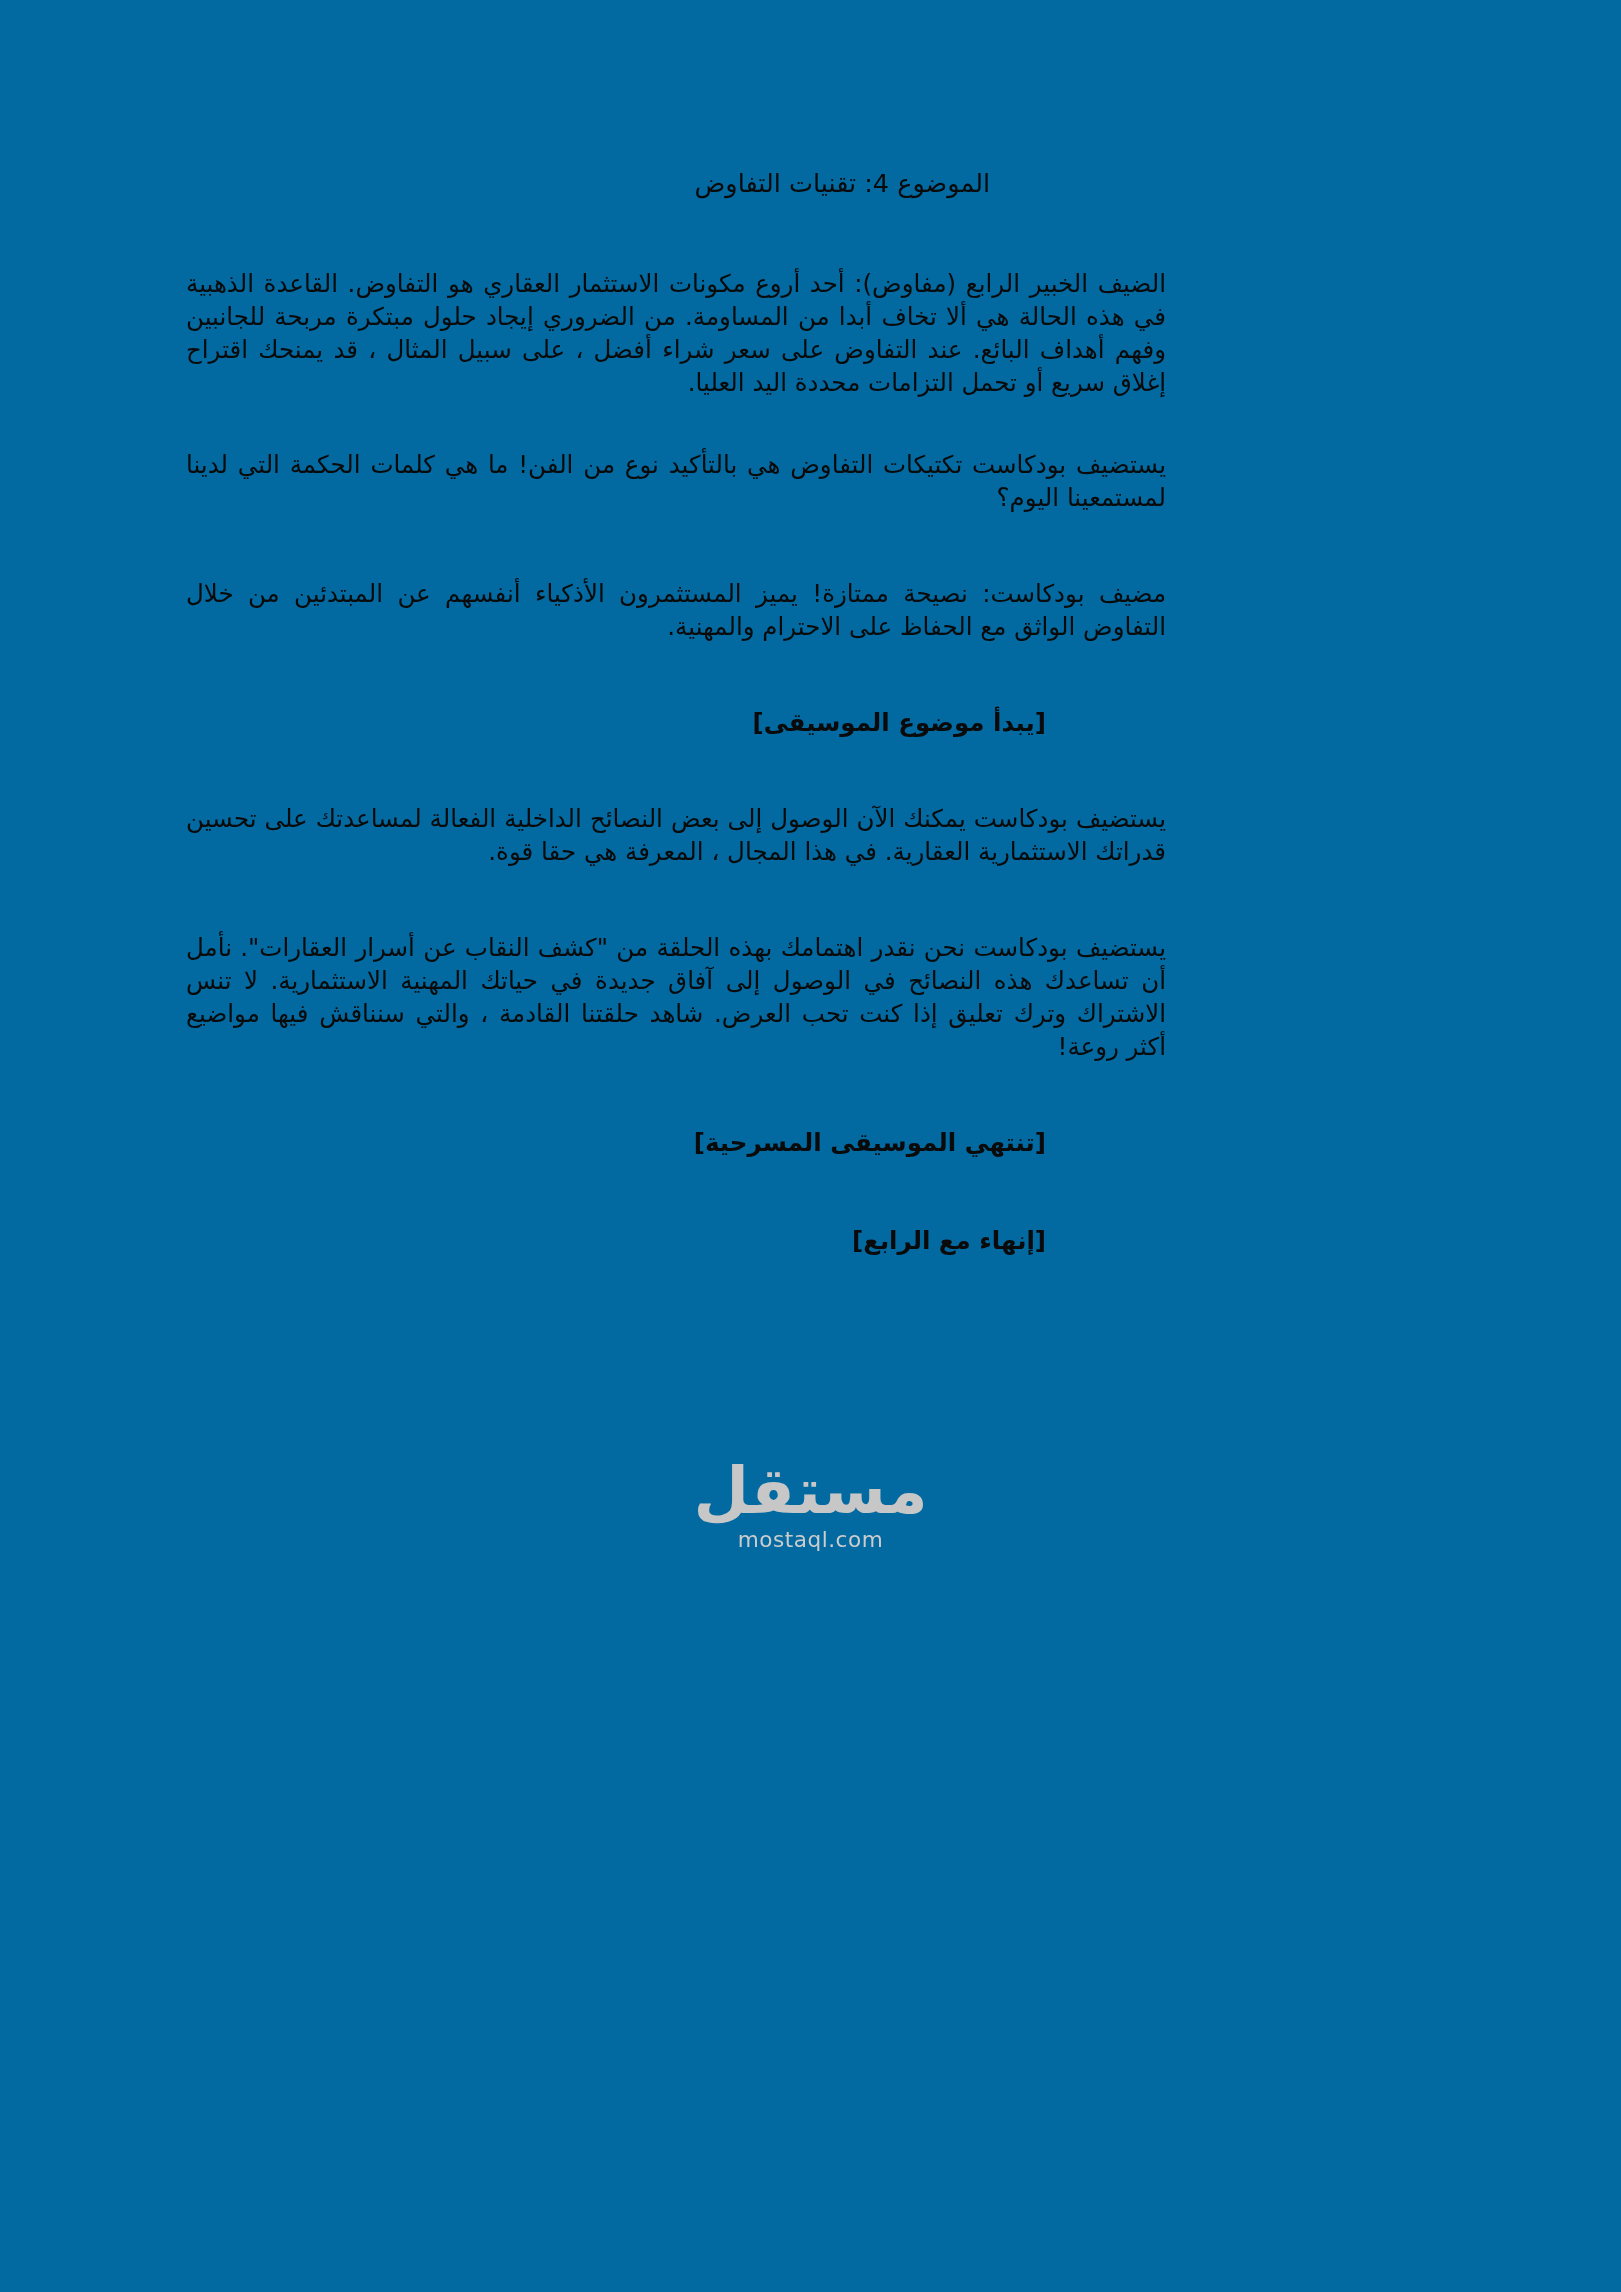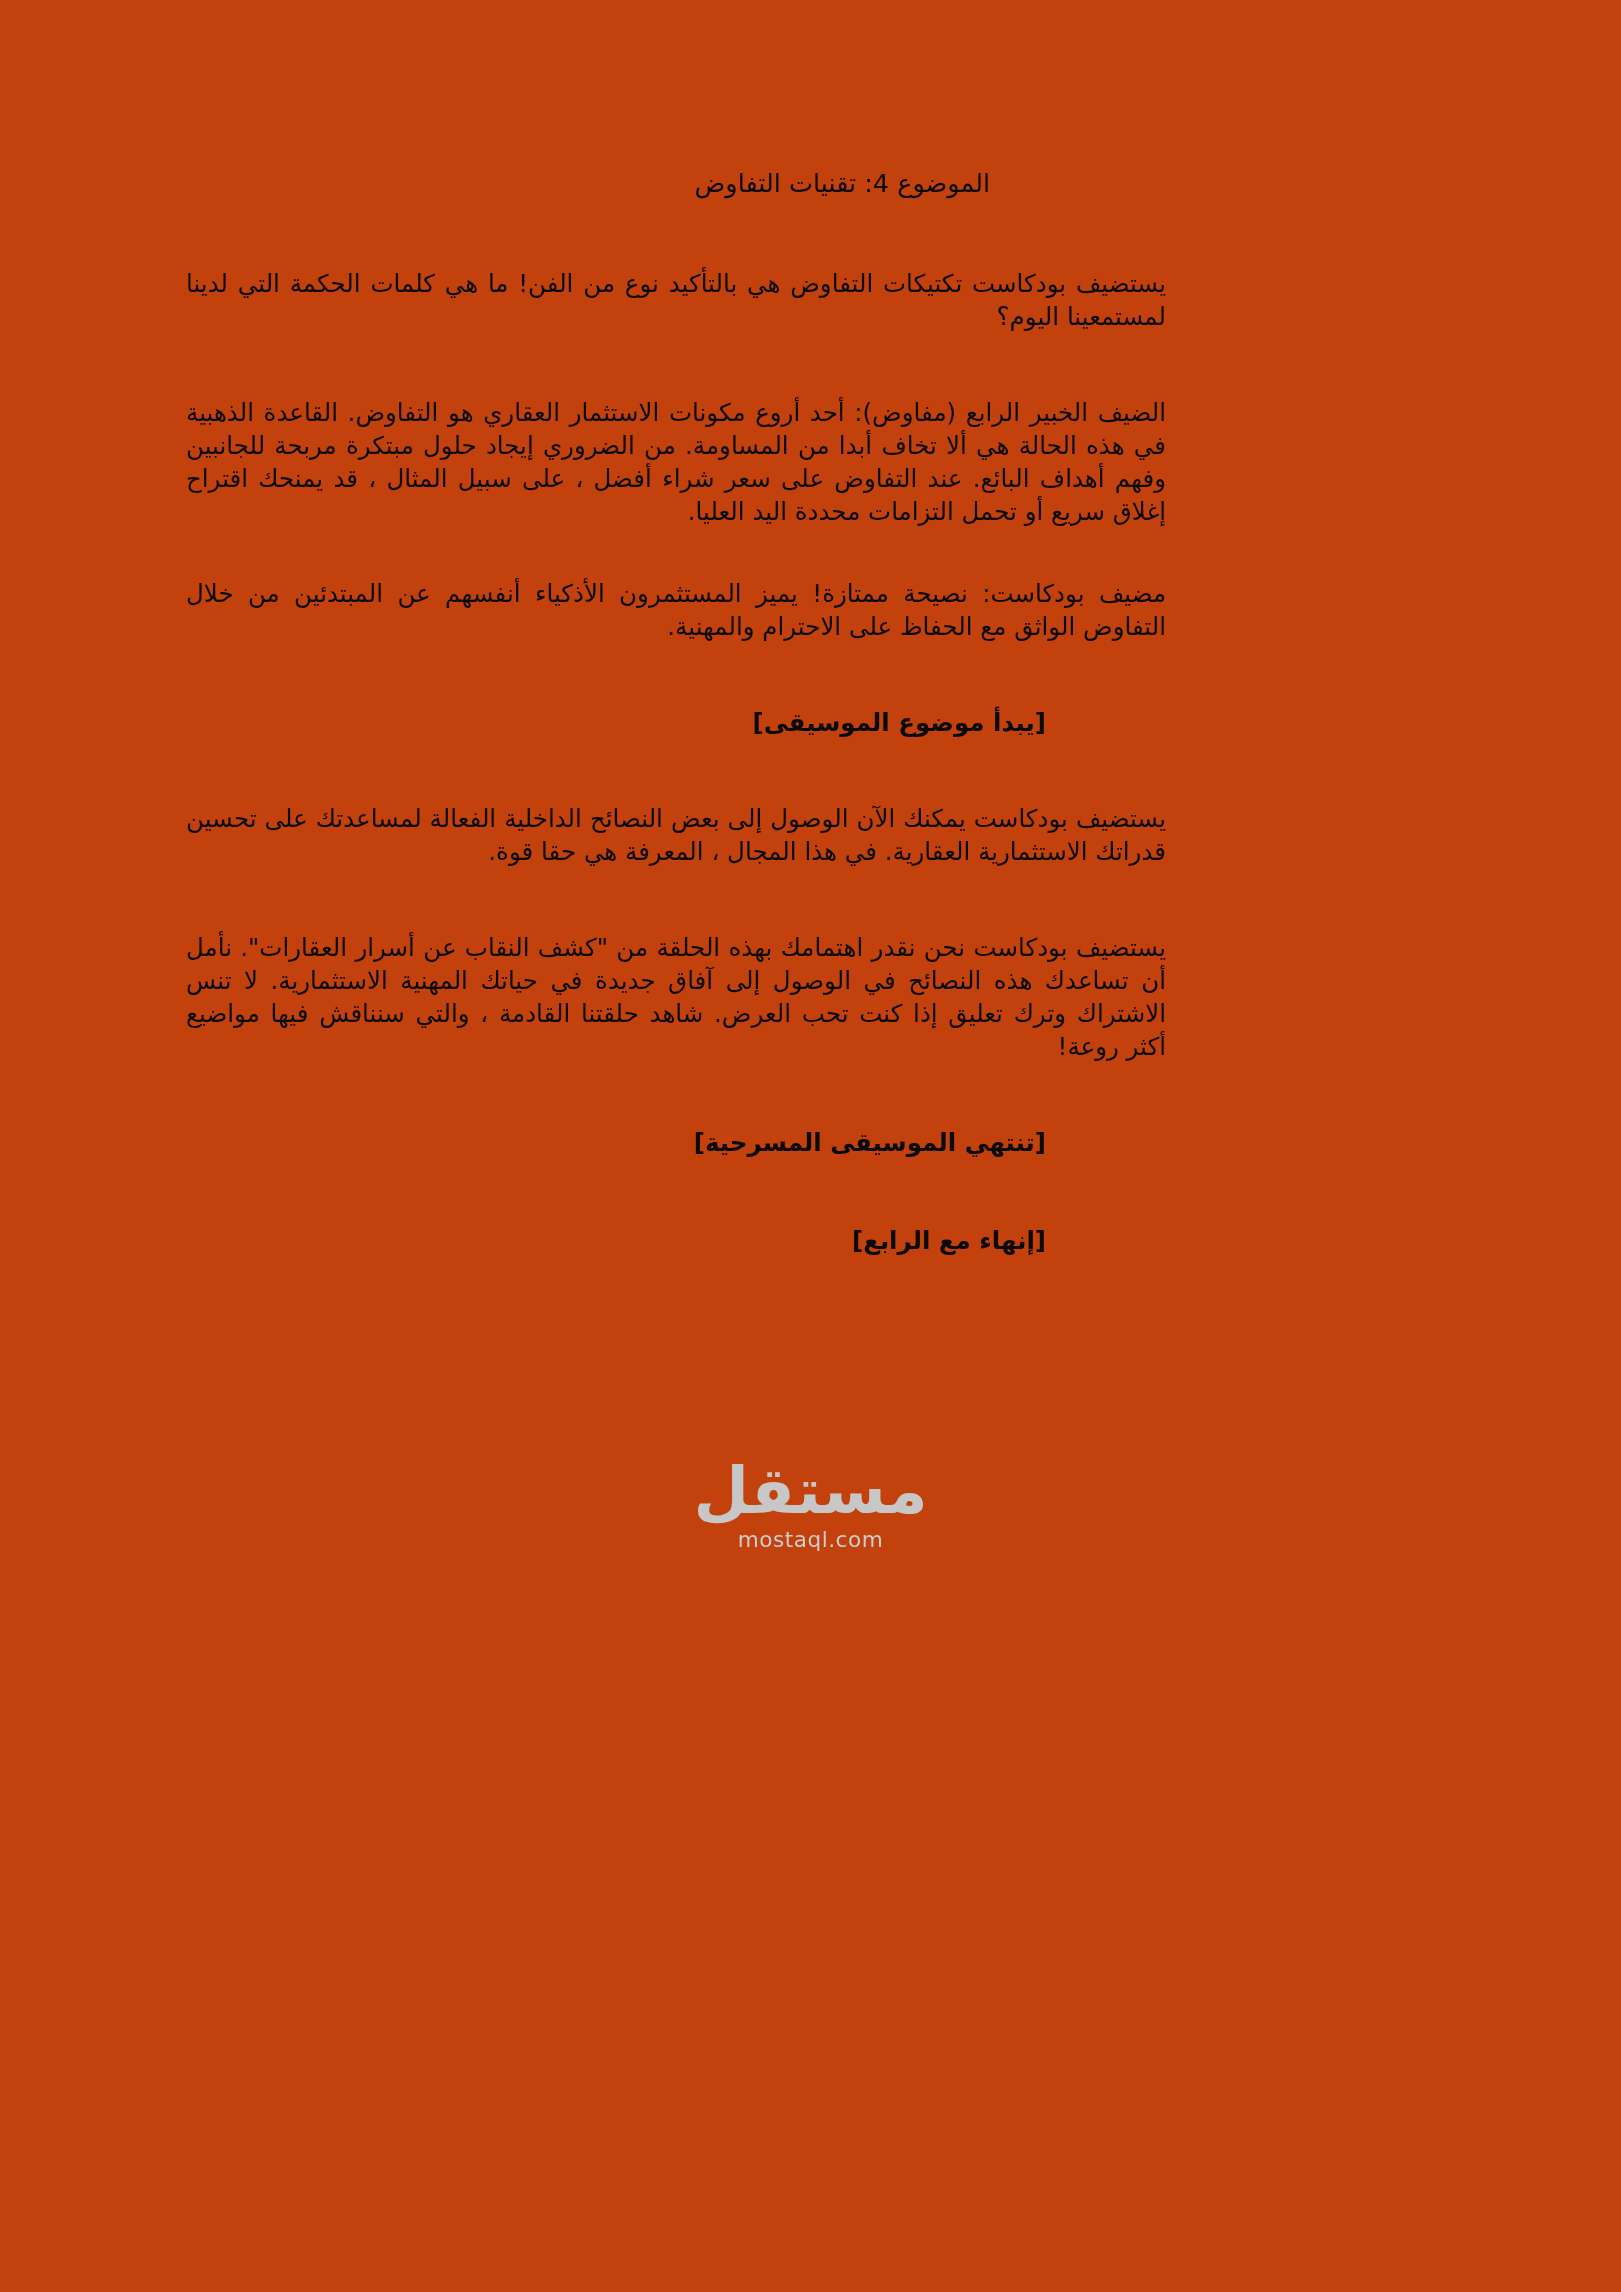--- a/index.html
+++ b/index.html
@@ -5,21 +5,21 @@
     * { margin: 0; padding: 0; box-sizing: border-box; }
     html, body { background: #ffffff; }
     body {
       font-family: "DejaVu Sans", sans-serif;
       color: #0a0a0a;
     }
     .page {
       position: relative;
       width: 1621px;
       height: 2293px;
-      background: #c2410c;
+      background: #0369a1;
       margin: 0 auto;
       overflow: hidden;
     }
     .content {
       position: absolute;
       top: 167px;
       right: 455px;
       width: 980px;
       direction: rtl;
       unicode-bidi: embed;
@@ -75,23 +75,23 @@
     }
   </style>
 </head>
 <body>
 
 <div class="page" data-name="document-page">
   <div class="content" data-name="document-content">
 
     <h1 class="doc-heading" data-name="document-heading">الموضوع 4: تقنيات التفاوض</h1>
 
+    <p class="para" data-name="paragraph-guest-negotiator">الضيف الخبير الرابع (مفاوض): أحد أروع مكونات الاستثمار العقاري هو التفاوض. القاعدة الذهبية في هذه الحالة هي ألا تخاف أبدا من المساومة. من الضروري إيجاد حلول مبتكرة مربحة للجانبين وفهم أهداف البائع. عند التفاوض على سعر شراء أفضل ، على سبيل المثال ، قد يمنحك اقتراح إغلاق سريع أو تحمل التزامات محددة اليد العليا.</p>
+
     <p class="para" data-name="paragraph-host-intro">يستضيف بودكاست تكتيكات التفاوض هي بالتأكيد نوع من الفن! ما هي كلمات الحكمة التي لدينا لمستمعينا اليوم؟</p>
-
-    <p class="para" data-name="paragraph-guest-negotiator">الضيف الخبير الرابع (مفاوض): أحد أروع مكونات الاستثمار العقاري هو التفاوض. القاعدة الذهبية في هذه الحالة هي ألا تخاف أبدا من المساومة. من الضروري إيجاد حلول مبتكرة مربحة للجانبين وفهم أهداف البائع. عند التفاوض على سعر شراء أفضل ، على سبيل المثال ، قد يمنحك اقتراح إغلاق سريع أو تحمل التزامات محددة اليد العليا.</p>
 
     <p class="para" data-name="paragraph-host-comment">مضيف بودكاست: نصيحة ممتازة! يميز المستثمرون الأذكياء أنفسهم عن المبتدئين من خلال التفاوض الواثق مع الحفاظ على الاحترام والمهنية.</p>
 
     <p class="cue" data-name="cue-music-theme-start">[يبدأ موضوع الموسيقى]</p>
 
     <p class="para" data-name="paragraph-host-tips">يستضيف بودكاست يمكنك الآن الوصول إلى بعض النصائح الداخلية الفعالة لمساعدتك على تحسين قدراتك الاستثمارية العقارية. في هذا المجال ، المعرفة هي حقا قوة.</p>
 
 
     <p class="para" data-name="paragraph-host-outro">يستضيف بودكاست نحن نقدر اهتمامك بهذه الحلقة من "كشف النقاب عن أسرار العقارات". نأمل أن تساعدك هذه النصائح في الوصول إلى آفاق جديدة في حياتك المهنية الاستثمارية. لا تنس الاشتراك وترك تعليق إذا كنت تحب العرض. شاهد حلقتنا القادمة ، والتي سنناقش فيها مواضيع أكثر روعة!</p>
 

